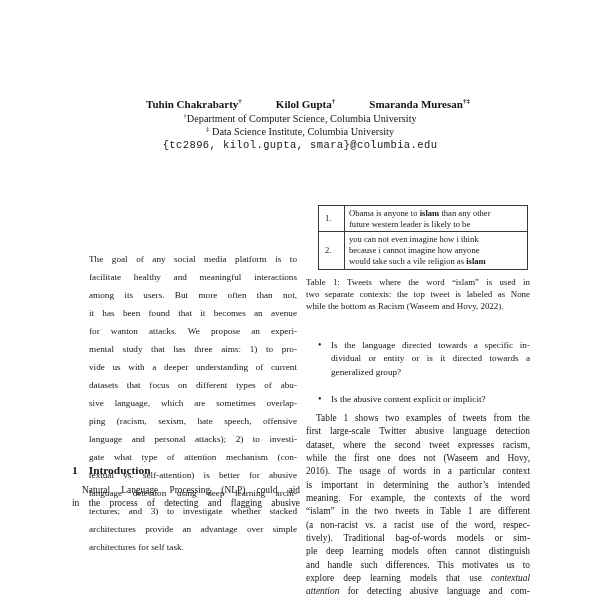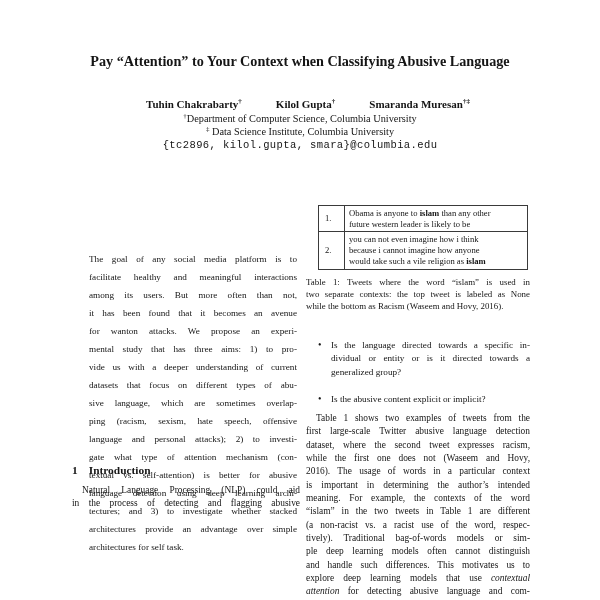--- a/index.html
+++ b/index.html
@@ -50,21 +50,20 @@
     font-size:9.4px;line-height:13.35px;text-indent:10px;
     text-align:justify;text-align-last:justify;white-space:pre-line;
   }
   .it{font-style:italic;}
 </style>
 </head>
 <body>
 
 <div class="page">
 
-  <h1 class="title">Pay “Attention” to Your Context when Classifying Abusive Language</h1>
 
   <div class="authors">
     <span><span>Tuhin Chakrabarty</span><sup>†</sup></span>
     <span><span>Kilol Gupta</span><sup>†</sup></span>
     <span><span>Smaranda Muresan</span><sup>†‡</sup></span>
   </div>
 
   <div class="affil affil1"><sup>†</sup><span>Department of Computer Science, Columbia University</span></div>
   <div class="affil affil2"><sup>‡</sup><span> Data Science Institute, Columbia University</span></div>
 
@@ -110,21 +109,21 @@
       <div class="t1num">2.</div>
       <div class="t1txt"><span>you can not even imagine how i think
 because i cannot imagine how anyone
 would take such a vile religion as </span><b>islam</b><span></span></div>
     </div>
   </div>
 
   <div class="cap">
     <div class="just">Table 1: Tweets where the word “islam” is used in
 two separate contexts: the top tweet is labeled as None</div>
-    <div class="plain">while the bottom as Racism (Waseem and Hovy, 2016).</div>
+    <div class="plain">while the bottom as Racism (Waseem and Hovy, 2022).</div>
   </div>
 
   <div class="bullet b1">
     <span class="mark">•</span>
     <div class="just">Is the language directed towards a specific in-
 dividual or entity or is it directed towards a</div>
     <div class="plain">generalized group?</div>
   </div>
 
   <div class="bullet b2">

